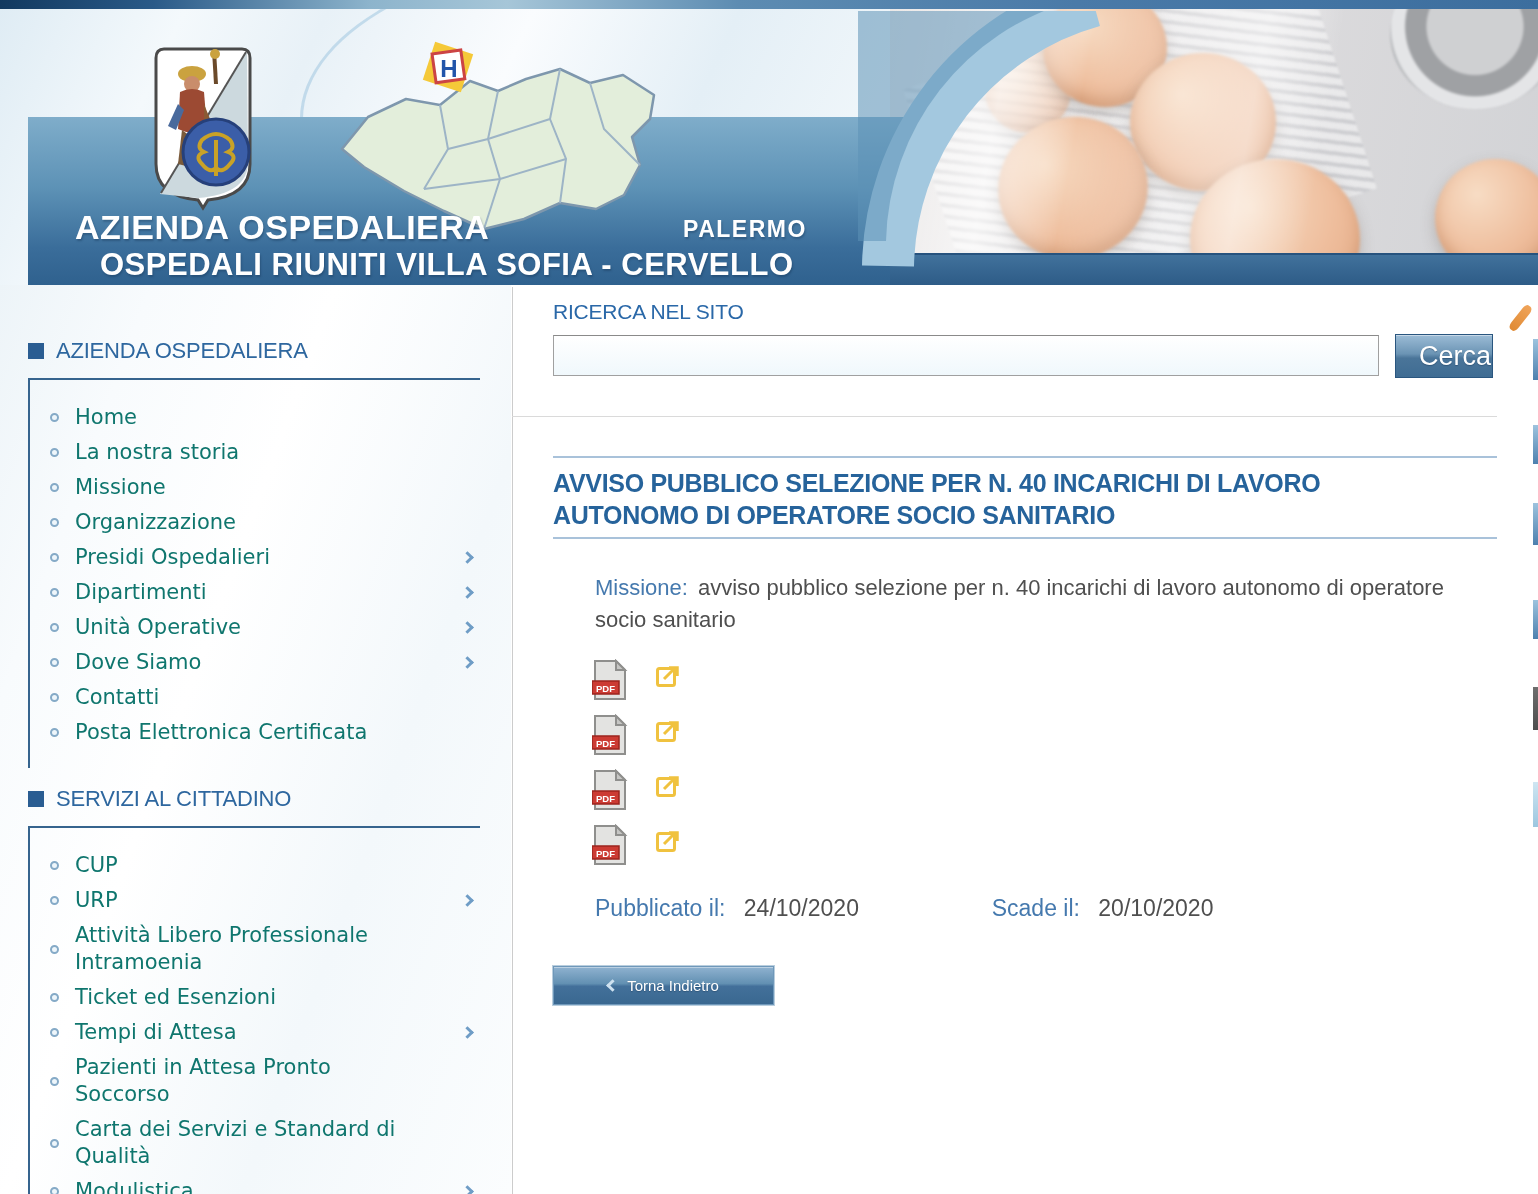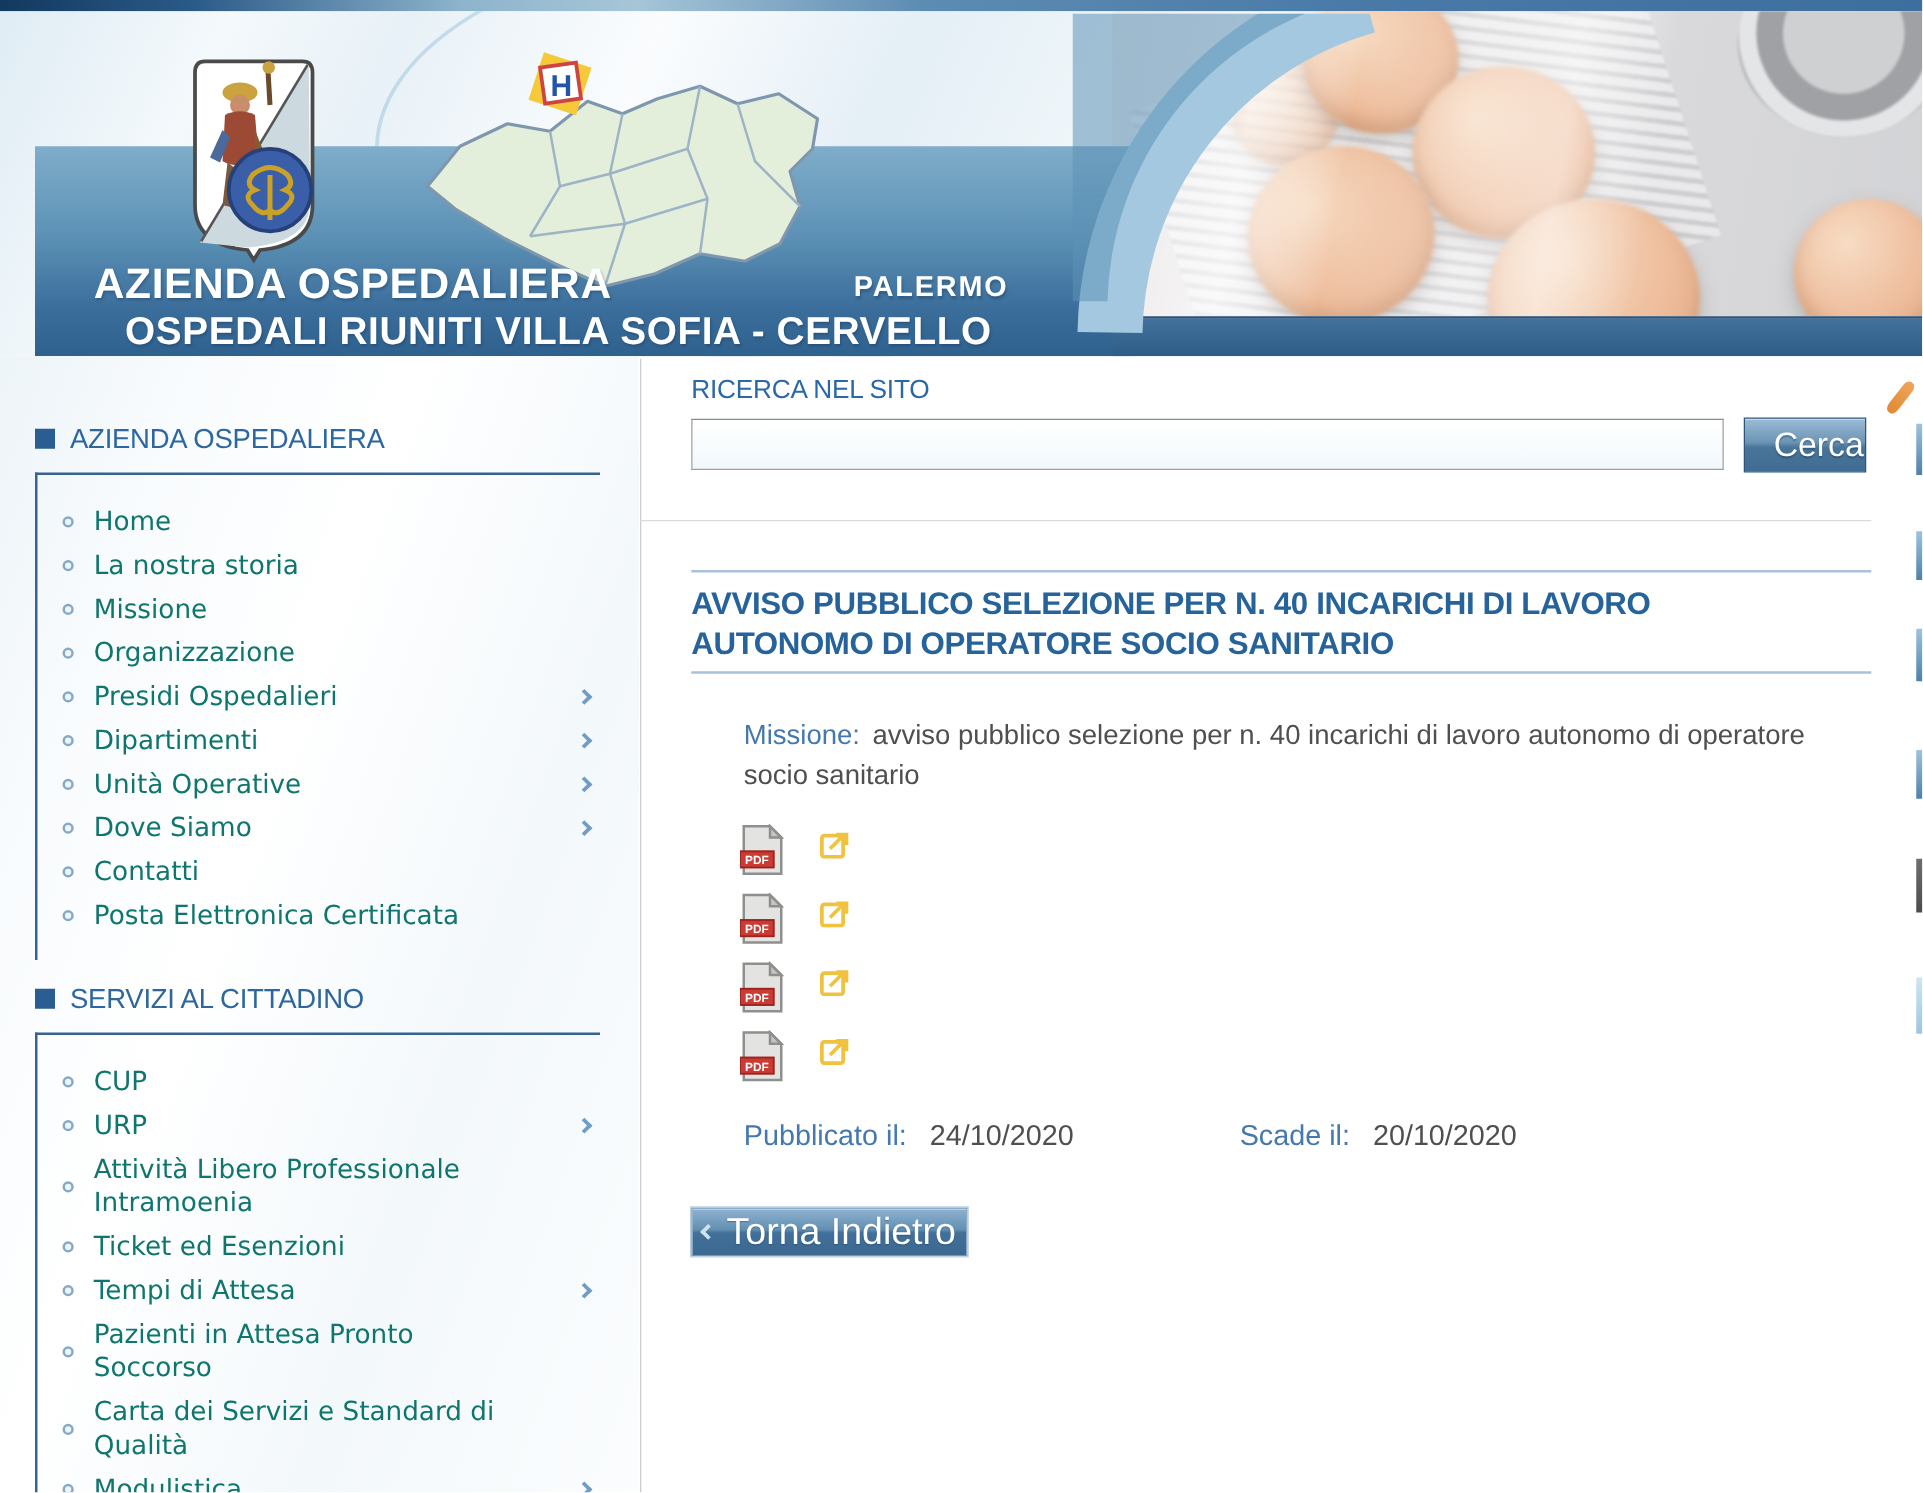--- a/index.html
+++ b/index.html
@@ -141,21 +141,21 @@
   .pdf-icon { width:36px; height:42px; display:block; }
   .extlink-icon { width:23px; height:23px; margin-left:28px; margin-top:5px; display:block; }
   .dates { position:absolute; left:595px; top:895px; white-space:nowrap;
     font-family:"Liberation Sans", sans-serif; font-size:23px; }
   .date-label { color:#4579ae; }
   .date-value { color:#4f4f4f; margin-left:12px; }
   .spacer-between-dates { display:inline-block; width:120px; }
   .back-btn {
     position:absolute; left:553px; top:966px; width:221px; height:39px;
     border:1px solid #6f98ba; outline:1px solid #b9cede; cursor:pointer;
-    color:#ffffff; font-family:"Liberation Sans", sans-serif; font-size:30px;
+    color:#ffffff; font-family:"Liberation Sans", sans-serif; font-size:15px;
     background:linear-gradient(180deg,#8fb2d0 0%,#6290b2 45%,#43709a 52%,#3a6890 100%);
     box-shadow:inset 0 1px 0 rgba(255,255,255,.4);
     text-shadow:0 1px 1px rgba(20,50,80,.4);
     display:flex; align-items:center; justify-content:center; gap:10px;
   }
   .back-chevron {
     width:9px; height:9px; border-left:3px solid #cfe2f0; border-bottom:3px solid #cfe2f0;
     transform:rotate(45deg); flex:0 0 auto;
   }
 

